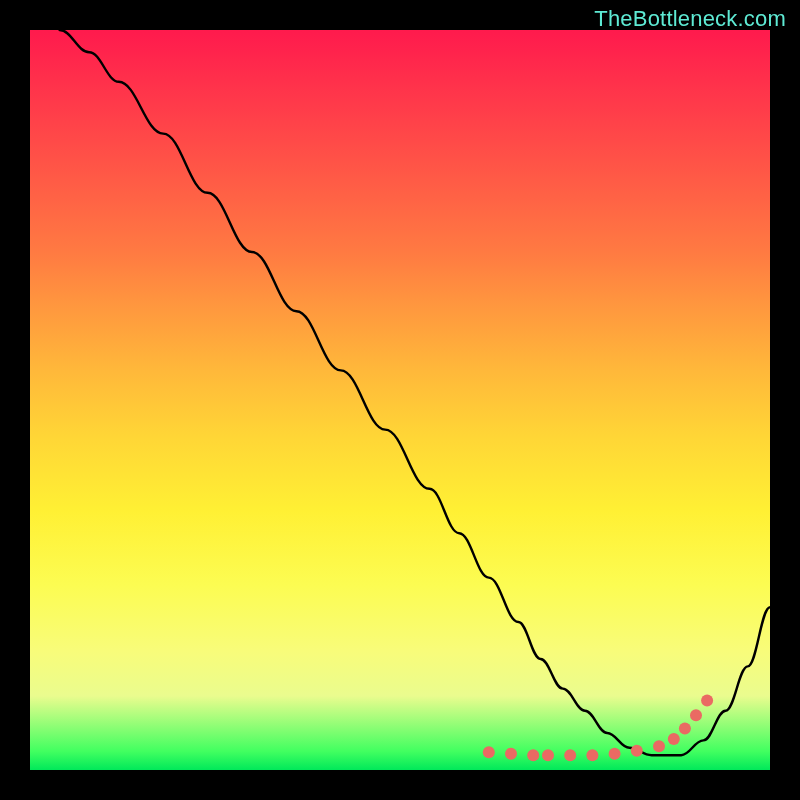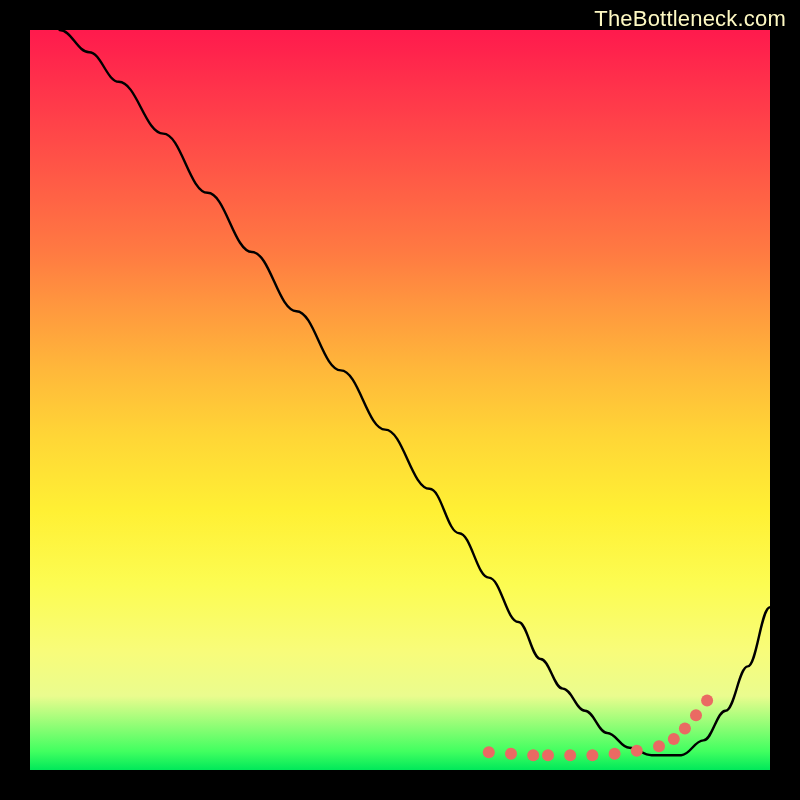--- a/index.html
+++ b/index.html
@@ -38,21 +38,21 @@
       #f8fc7a 84%,
       #eafc8e 90%,
       #41ff60 97.5%,
       #00e85a 100%
     );
   }
   .watermark {
     position: absolute;
     top: 6px;
     right: 14px;
-    color: #fef9c3;
+    color: #5eead4;
     font-size: 22px;
     font-weight: 500;
     letter-spacing: 0.2px;
     user-select: none;
   }
   svg.curve {
     position: absolute;
     left: 0;
     top: 0;
     width: 740px;

